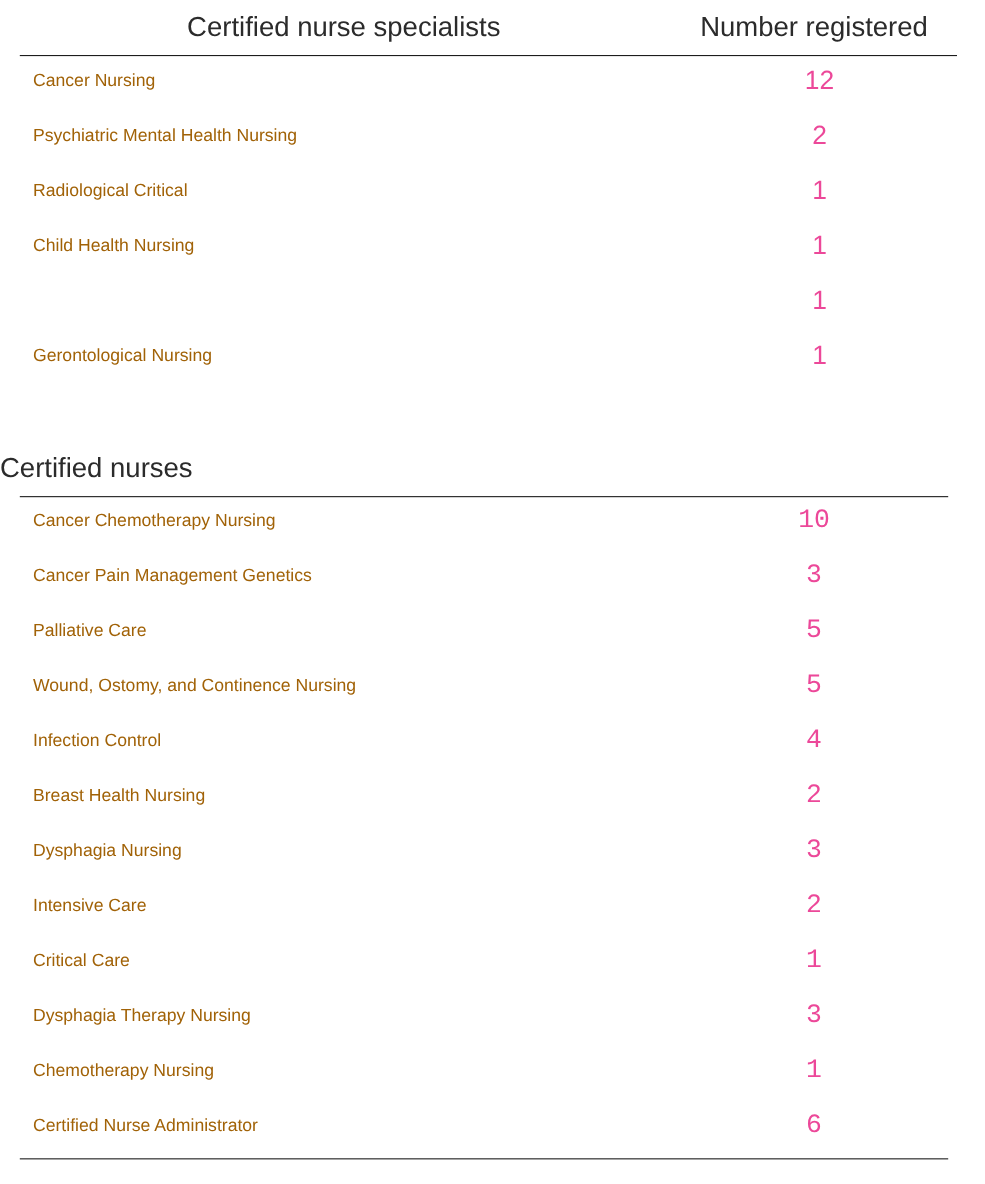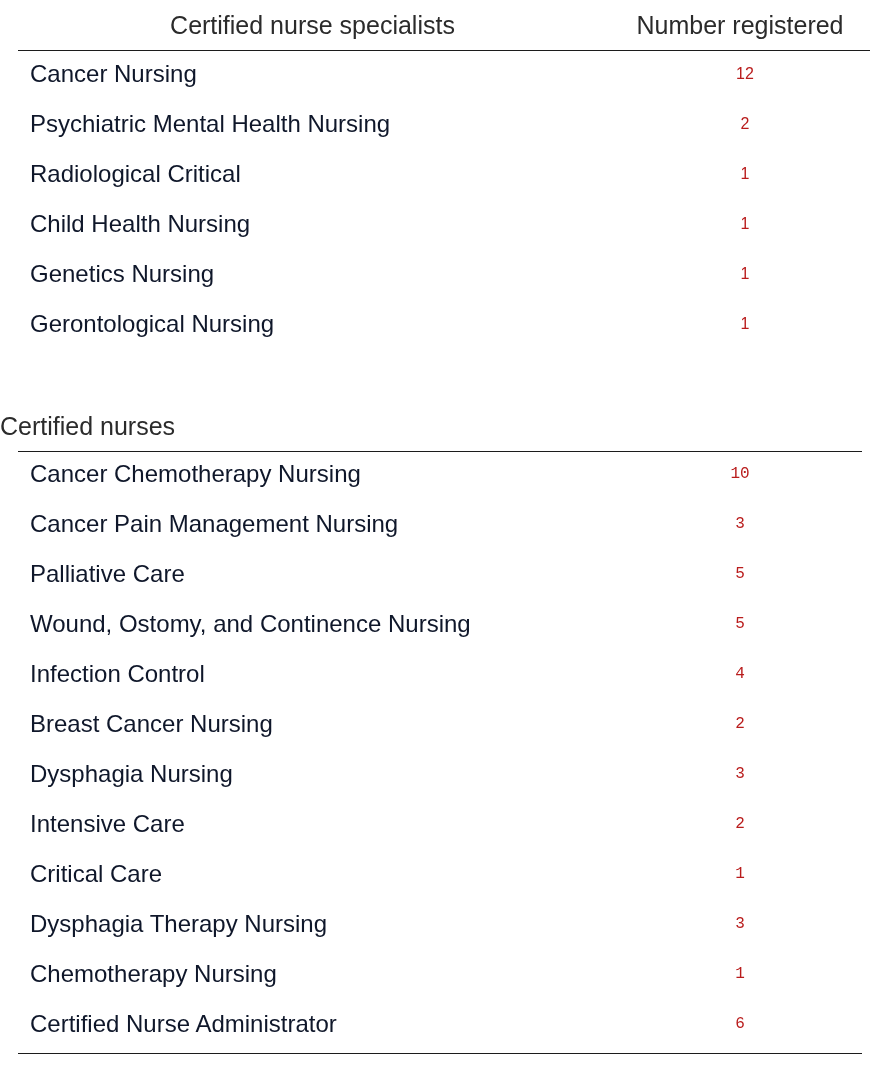--- a/index.html
+++ b/index.html
@@ -76,34 +76,34 @@
     position: relative;
   }
   .row {
     position: relative;
     height: 50px;
   }
   .row-label {
     position: absolute;
     left: 30px;
     top: 8px;
-    font-size: 24px;
+    font-size: 16px;
     line-height: 32px;
     white-space: nowrap;
-    color: #0f172a;
+    color: #a16207;
   }
   .row-value {
     position: absolute;
     left: 615px;
     top: 8px;
     width: 260px;
     text-align: center;
-    font-size: 16px;
+    font-size: 24px;
     line-height: 32px;
-    color: #b91c1c;
+    color: #ec4899;
   }
   
   #section-nurses .row-value { left: 610px; width: 260px; font-family: Liberation Mono, monospace; }
 
   #rows-specialists { top: 0px; }
   #rows-nurses { top: 0px; }
 </style>
 </head>
 <body>
 
@@ -134,21 +134,20 @@
         <div class="row-label">Radiological Critical</div>
         <div class="row-value">1</div>
       </div>
 
       <div class="row">
         <div class="row-label">Child Health Nursing</div>
         <div class="row-value">1</div>
       </div>
 
       <div class="row">
-        <div class="row-label">Genetics Nursing</div>
         <div class="row-value">1</div>
       </div>
 
       <div class="row">
         <div class="row-label">Gerontological Nursing</div>
         <div class="row-value">1</div>
       </div>
 
     </div>
   </div>
@@ -160,41 +159,41 @@
     </div>
 
     <div class="rows" id="rows-nurses">
 
       <div class="row">
         <div class="row-label">Cancer Chemotherapy Nursing</div>
         <div class="row-value">10</div>
       </div>
 
       <div class="row">
-        <div class="row-label">Cancer Pain Management Nursing</div>
+        <div class="row-label">Cancer Pain Management Genetics</div>
         <div class="row-value">3</div>
       </div>
 
       <div class="row">
         <div class="row-label">Palliative Care</div>
         <div class="row-value">5</div>
       </div>
 
       <div class="row">
         <div class="row-label">Wound, Ostomy, and Continence Nursing</div>
         <div class="row-value">5</div>
       </div>
 
       <div class="row">
         <div class="row-label">Infection Control</div>
         <div class="row-value">4</div>
       </div>
 
       <div class="row">
-        <div class="row-label">Breast Cancer Nursing</div>
+        <div class="row-label">Breast Health Nursing</div>
         <div class="row-value">2</div>
       </div>
 
       <div class="row">
         <div class="row-label">Dysphagia Nursing</div>
         <div class="row-value">3</div>
       </div>
 
       <div class="row">
         <div class="row-label">Intensive Care</div>

